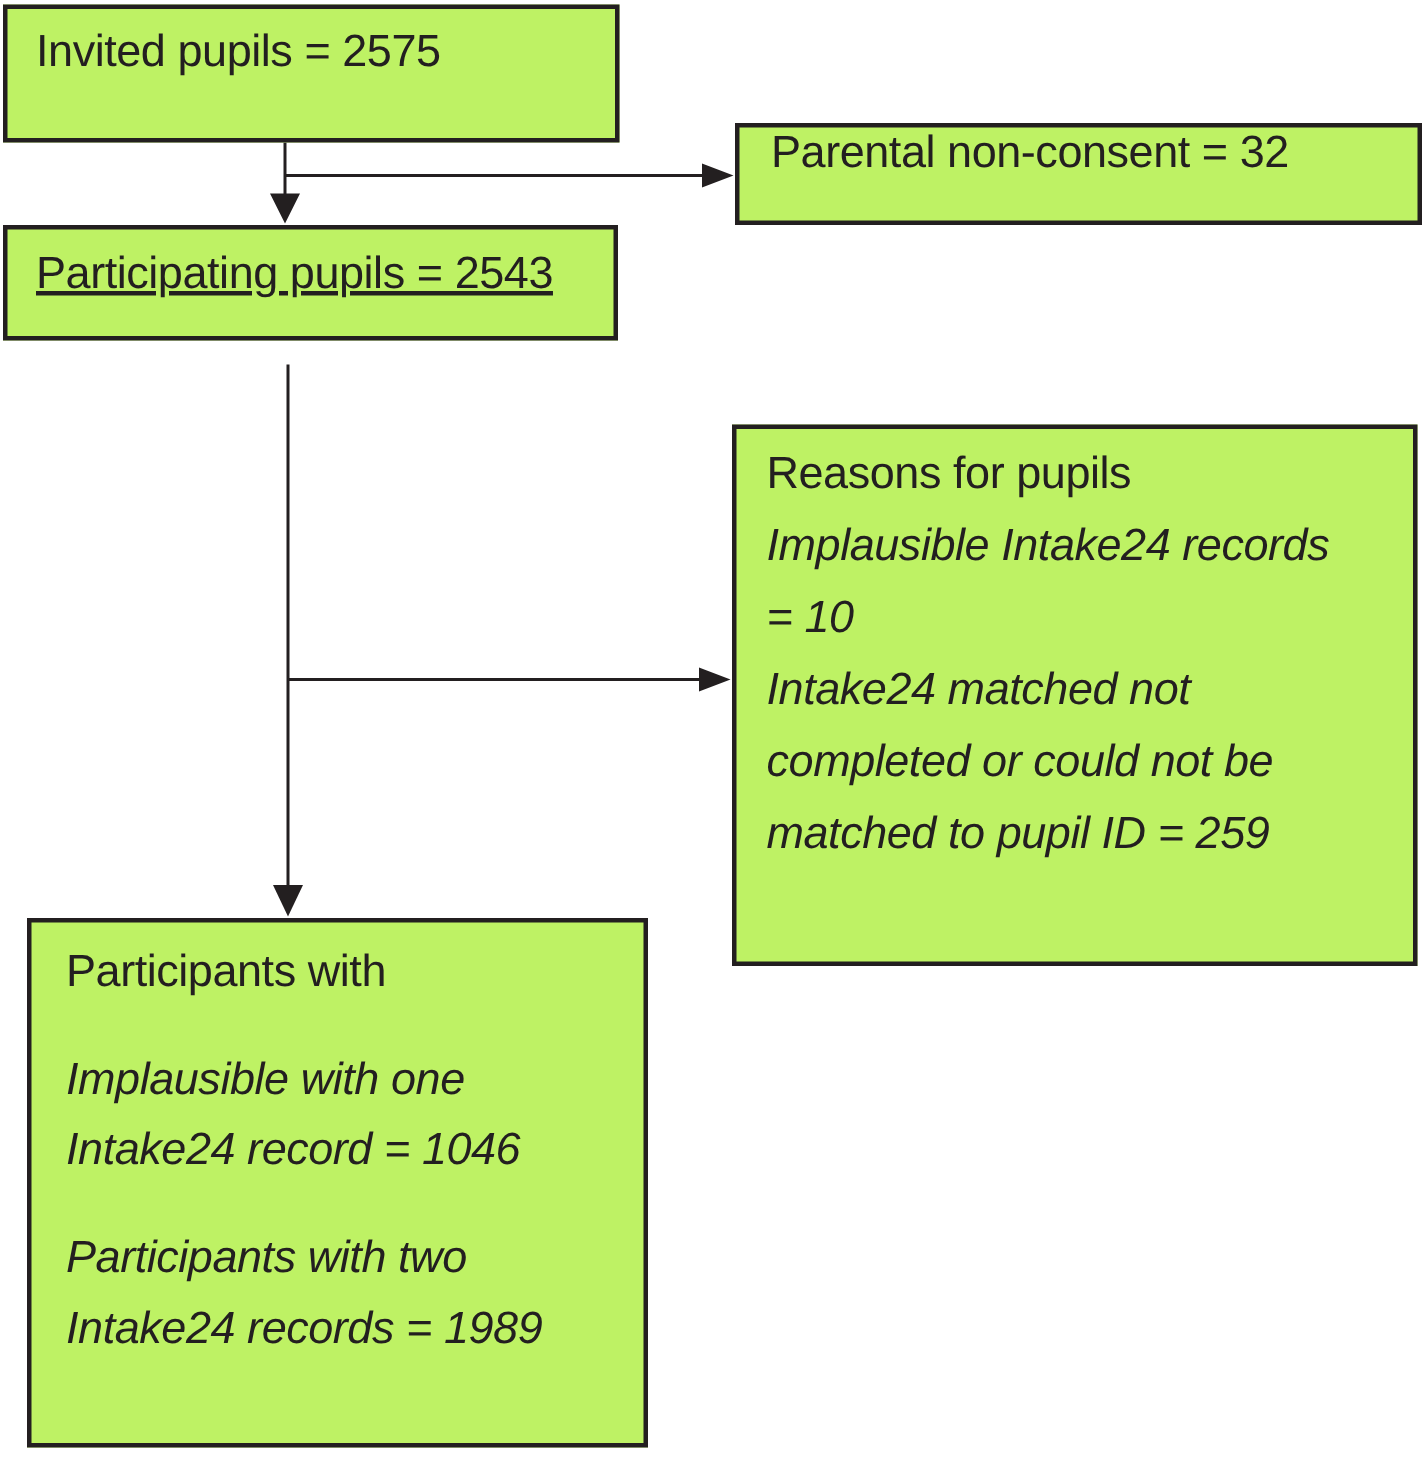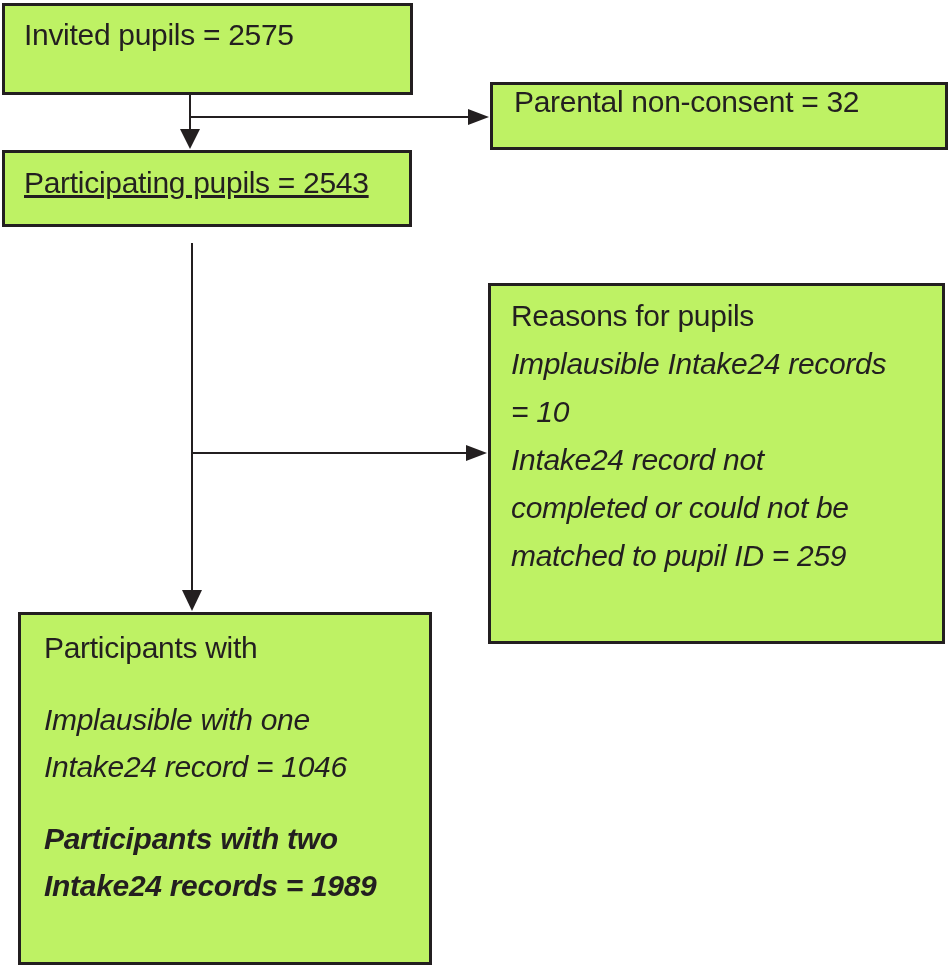--- a/index.html
+++ b/index.html
@@ -67,21 +67,20 @@
   #box-nutritional {
     left: 18px; top: 612px; width: 414px; height: 353px;
     padding: 9px 20px 0 23px;
     line-height: 47px;
   }
   #box-nutritional .para {
     margin: 0 0 25px 0;
   }
   #box-nutritional .para:last-child {
     margin-bottom: 2px;
-    font-weight: bold;
   }
 </style>
 </head>
 <body>
 
 <div class="canvas">
 
   <svg class="connectors" viewBox="0 0 952 971" xmlns="http://www.w3.org/2000/svg">
     <g>
       <line x1="190" y1="95" x2="190" y2="130"></line>
@@ -110,21 +109,21 @@
   </div>
 
   <div class="box" id="box-participating">
     <div class="line">Participating pupils = 2543</div>
   </div>
 
   <div class="box" id="box-reasons">
     <div class="line">Reasons for pupils</div>
     <div class="line italic">Implausible Intake24 records</div>
     <div class="line italic">= 10</div>
-    <div class="line italic">Intake24 record not</div>
+    <div class="line italic">Intake24 matched not</div>
     <div class="line italic">completed or could not be</div>
     <div class="line italic">matched to pupil ID = 259</div>
   </div>
 
   <div class="box" id="box-nutritional">
     <div class="para">
       <div class="line">Participants with</div>
     </div>
     <div class="para">
       <div class="line italic">Implausible with one</div>

